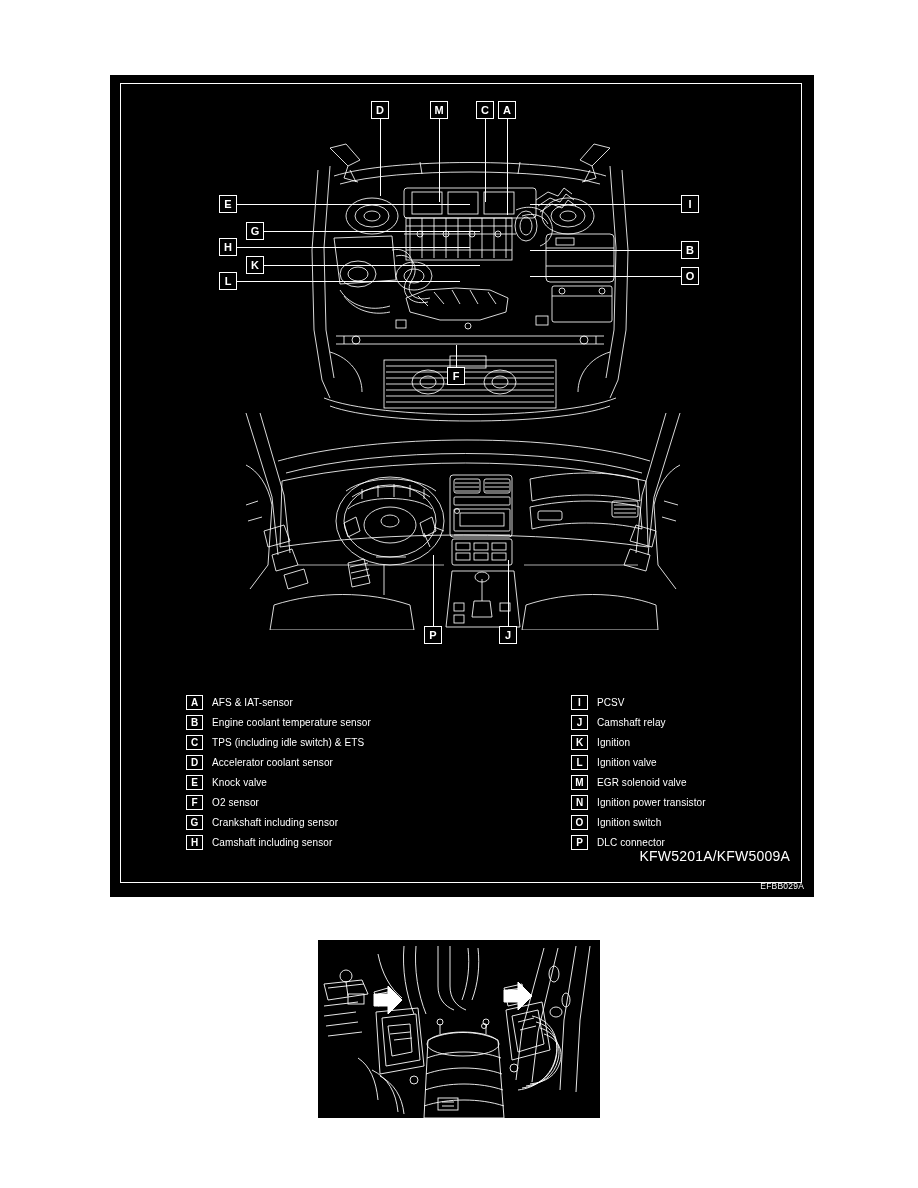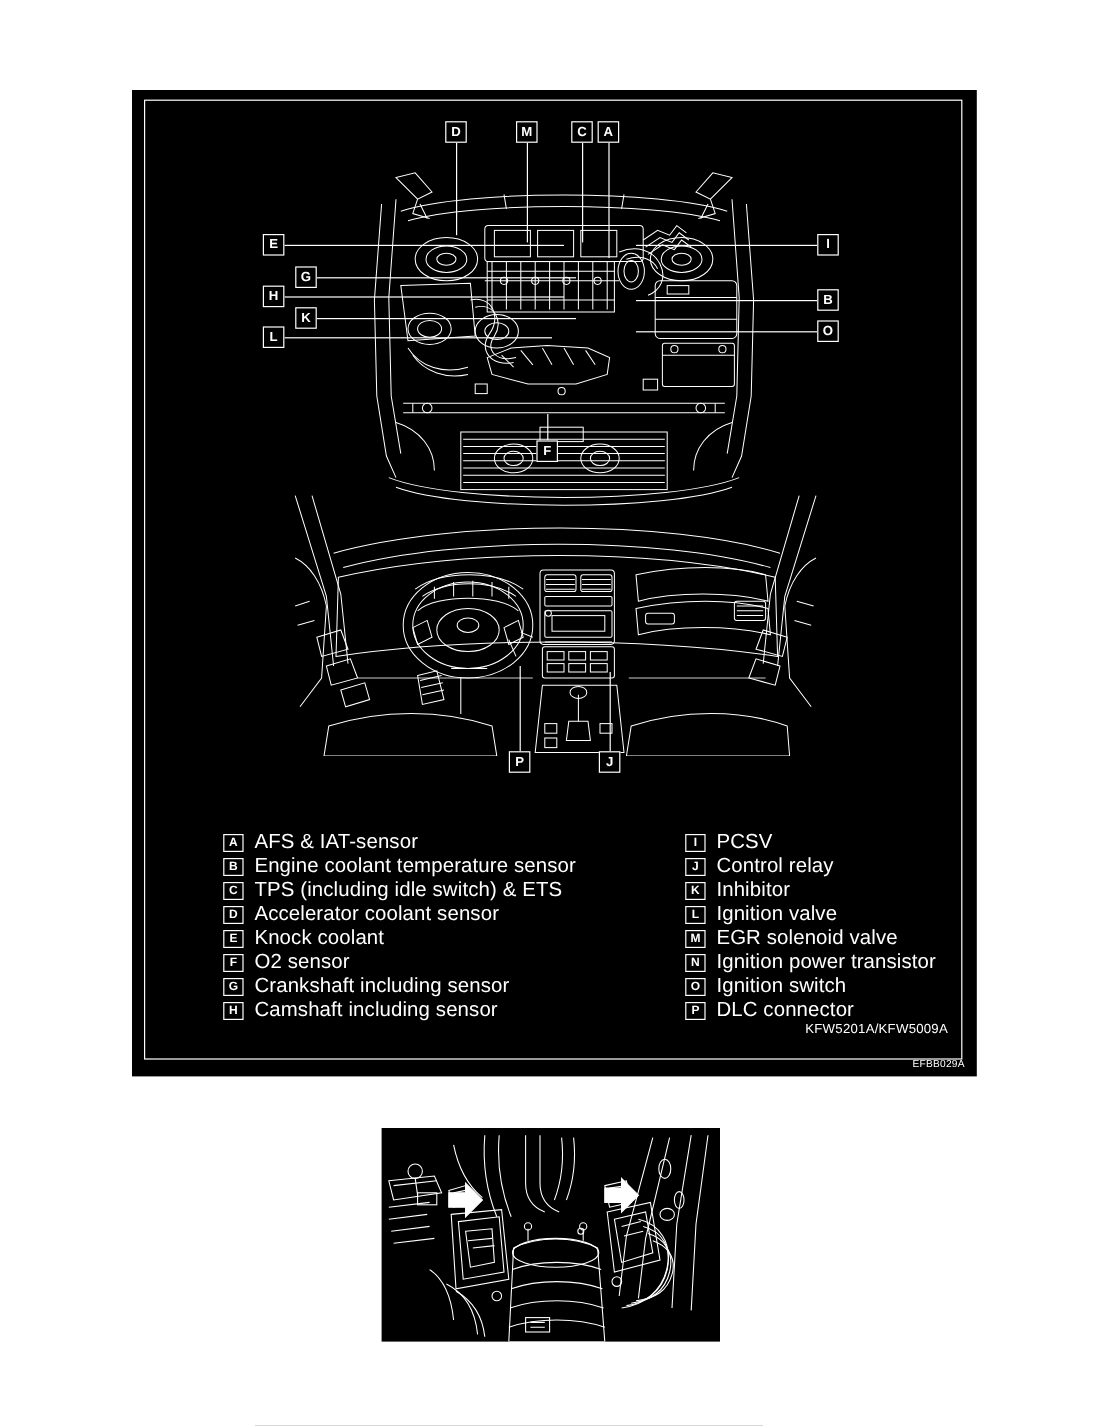--- a/index.html
+++ b/index.html
@@ -93,33 +93,33 @@
     box-sizing: border-box;
     color: #ffffff;
     font-size: 10px;
     font-weight: bold;
     line-height: 13px;
     text-align: center;
     flex: 0 0 auto;
   }
   .legend-label {
     color: #ffffff;
-    font-size: 17px;
+    font-size: 10px;
     margin-left: 9px;
     white-space: nowrap;
     letter-spacing: 0.1px;
   }
 
   
   #fig-code-main {
     position: absolute;
     right: 24px;
     bottom: 33px;
     color: #ffffff;
-    font-size: 11px;
+    font-size: 14px;
     letter-spacing: 0.2px;
     z-index: 6;
     font-family: "Liberation Sans", sans-serif;
   }
   #fig-code-sub {
     position: absolute;
     right: 10px;
     bottom: 6px;
     color: #ffffff;
     font-size: 8.5px;
@@ -401,21 +401,21 @@
       <div class="legend-row">
         <div class="legend-key">C</div>
         <div class="legend-label">TPS (including idle switch) &amp; ETS</div>
       </div>
       <div class="legend-row">
         <div class="legend-key">D</div>
         <div class="legend-label">Accelerator coolant sensor</div>
       </div>
       <div class="legend-row">
         <div class="legend-key">E</div>
-        <div class="legend-label">Knock coolant</div>
+        <div class="legend-label">Knock valve</div>
       </div>
       <div class="legend-row">
         <div class="legend-key">F</div>
         <div class="legend-label">O2 sensor</div>
       </div>
       <div class="legend-row">
         <div class="legend-key">G</div>
         <div class="legend-label">Crankshaft including sensor</div>
       </div>
       <div class="legend-row">
@@ -424,25 +424,25 @@
       </div>
     </div>
 
     <div class="legend-col" id="legend-col-right">
       <div class="legend-row">
         <div class="legend-key">I</div>
         <div class="legend-label">PCSV</div>
       </div>
       <div class="legend-row">
         <div class="legend-key">J</div>
-        <div class="legend-label">Control relay</div>
+        <div class="legend-label">Camshaft relay</div>
       </div>
       <div class="legend-row">
         <div class="legend-key">K</div>
-        <div class="legend-label">Inhibitor</div>
+        <div class="legend-label">Ignition</div>
       </div>
       <div class="legend-row">
         <div class="legend-key">L</div>
         <div class="legend-label">Ignition valve</div>
       </div>
       <div class="legend-row">
         <div class="legend-key">M</div>
         <div class="legend-label">EGR solenoid valve</div>
       </div>
       <div class="legend-row">

